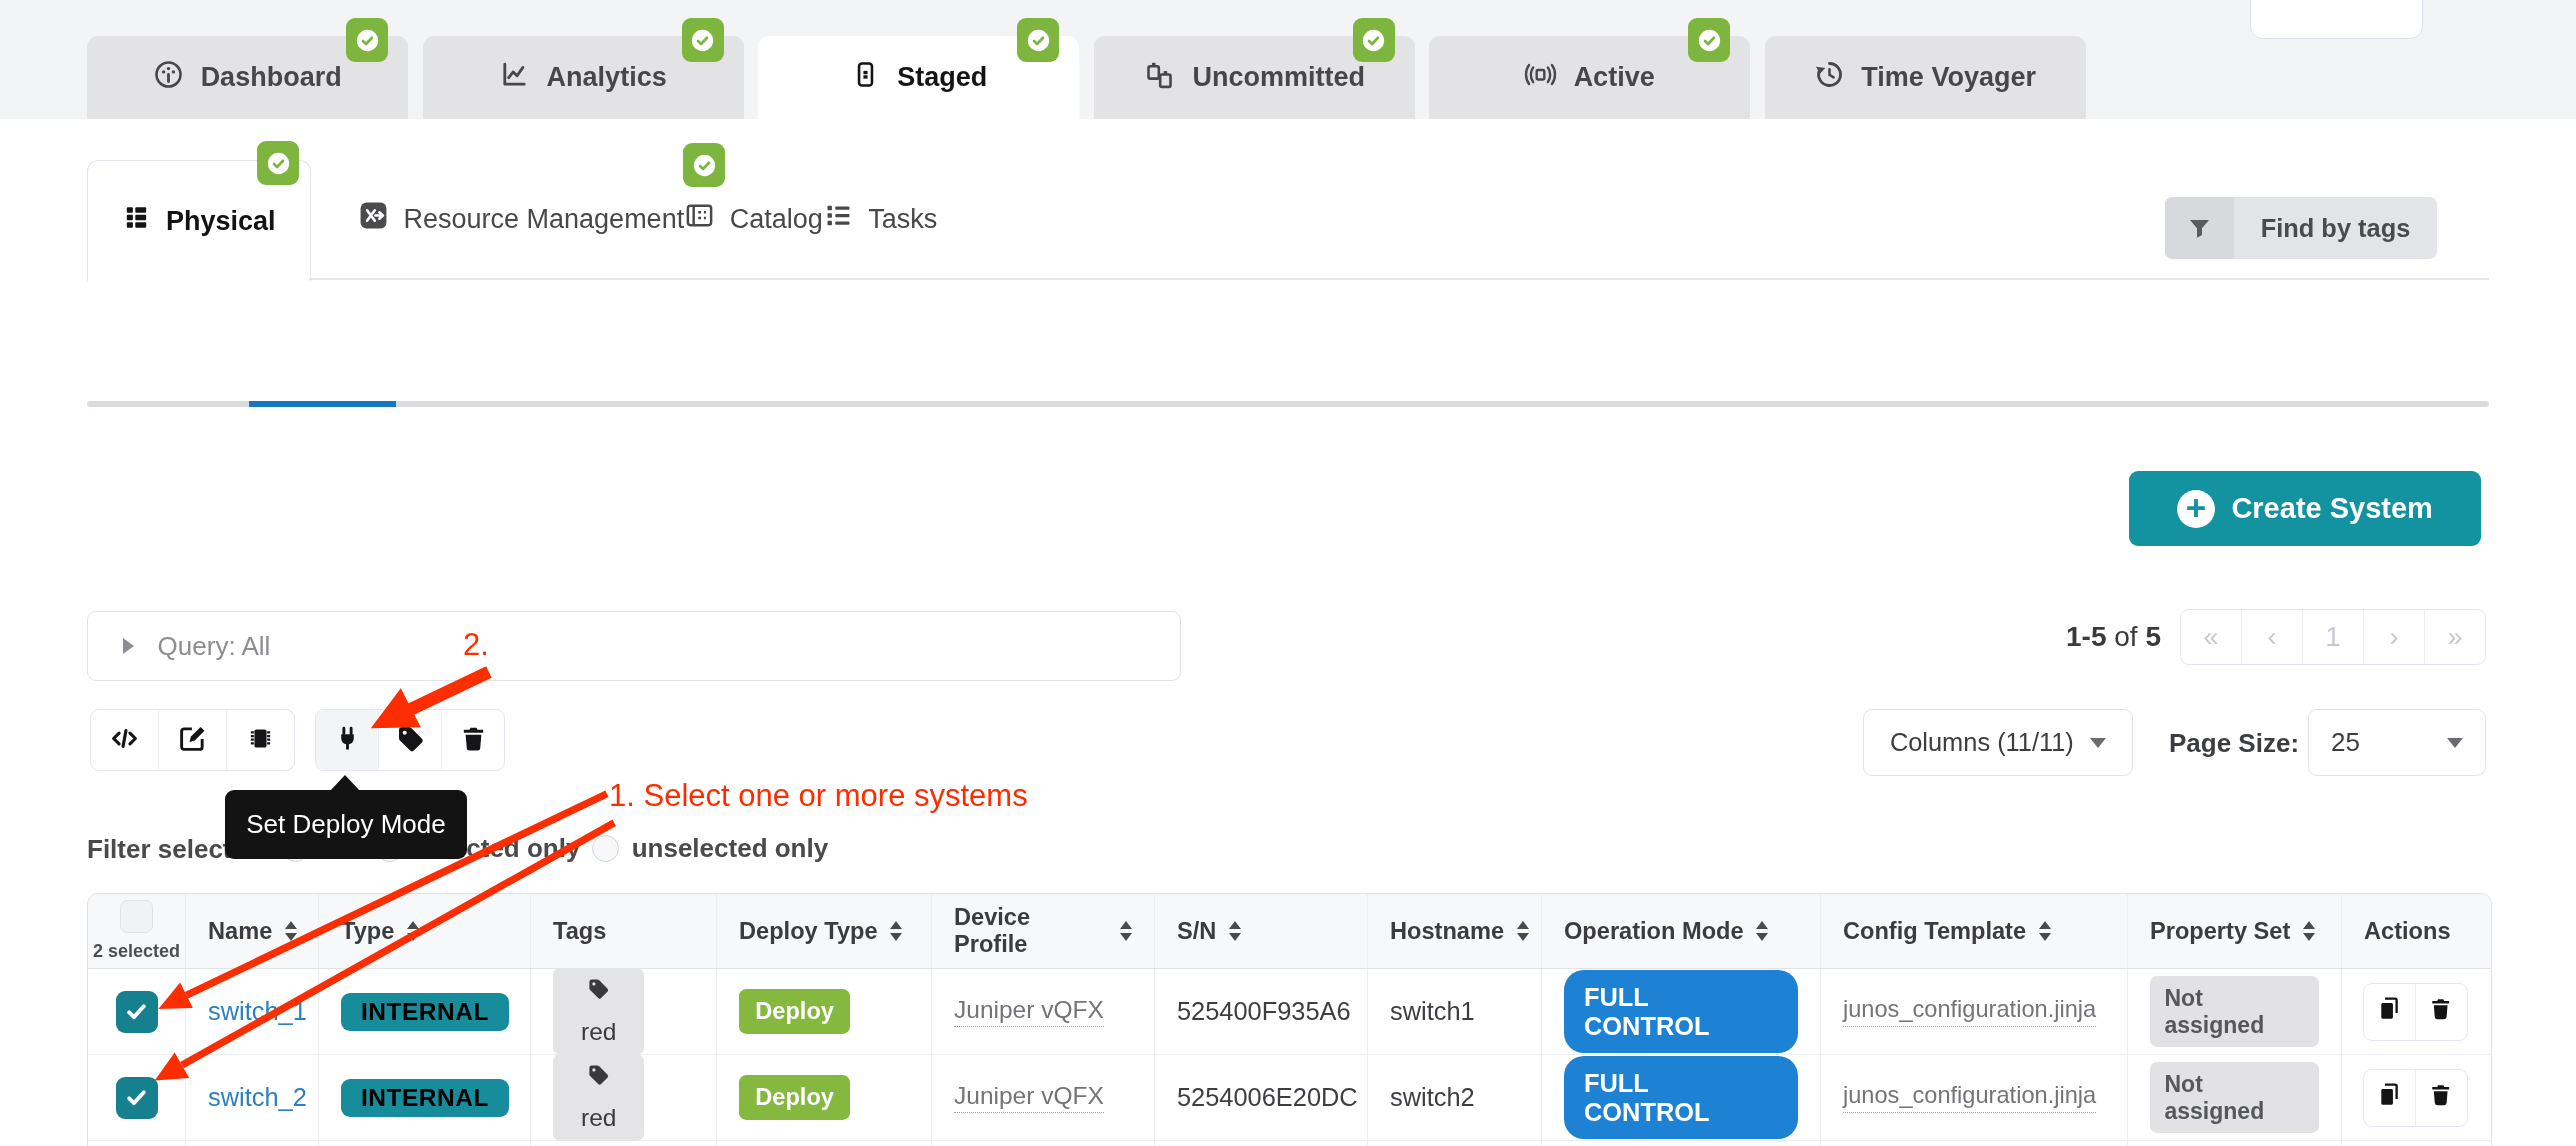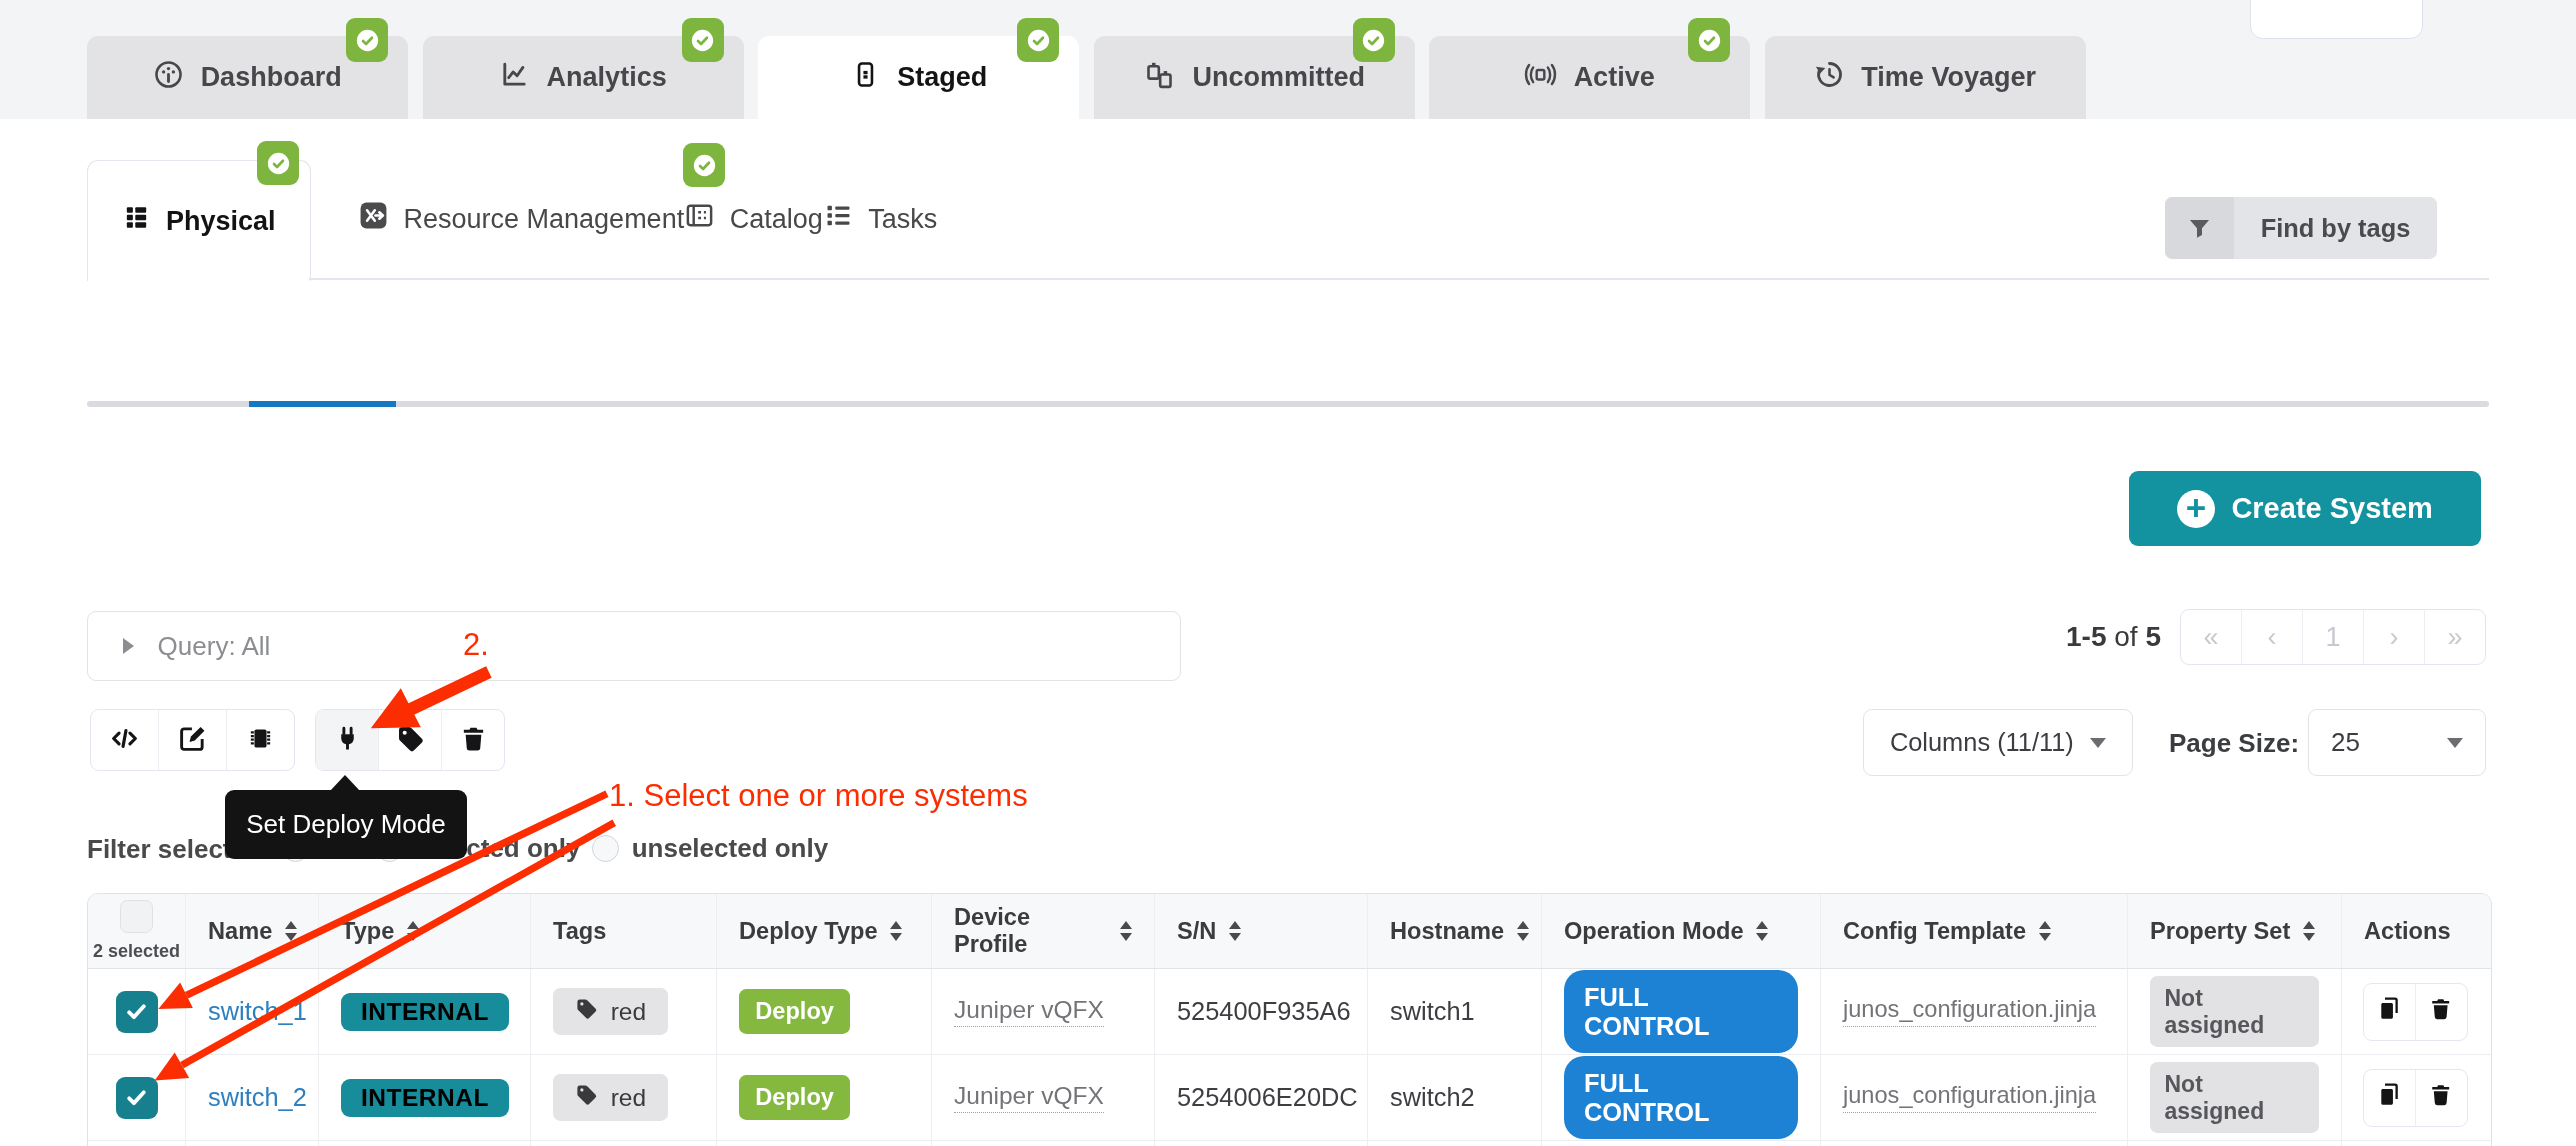--- a/index.html
+++ b/index.html
@@ -114,22 +114,22 @@
   .sel-cell{flex-direction:column;justify-content:center;gap:7.3px;padding:0;}
   .sel-count{font-size:18px;font-weight:700;color:#4e4e52;}
   .hdr-checkbox{width:33px;height:33px;border-radius:7.3px;background:#f1f2f4;border:1.8px solid #dfe1e5;box-sizing:border-box;cursor:pointer;}
   .sort{display:inline-flex;flex-direction:column;gap:3.6px;margin-left:12.7px;}
   .sort i{display:block;width:0;height:0;border-left:6.4px solid transparent;border-right:6.4px solid transparent;}
   .sort .up{border-bottom:8.2px solid #4a4a4d;}
   .sort .dn{border-top:8.2px solid #4a4a4d;}
   .row-checkbox{width:42px;height:42px;border-radius:9px;background:#17808e;display:flex;align-items:center;justify-content:center;cursor:pointer;}
   .link{color:#2d7fc0;cursor:pointer;}
   .badge-internal{background:#178c9b;color:#000000;font-weight:700;font-size:24.5px;padding:5px 20px;border-radius:9px;letter-spacing:0.5px;}
-  .tag-pill{background:#e4e4e6;border-radius:7.3px;padding:9px 22px;display:flex;align-items:center;gap:12.7px;
-            color:#3a3a3d;font-size:24.5px;}
+  .tag-pill{background:#e4e4e6;border-radius:7.3px;padding:9px 28px;display:flex;align-items:center;gap:12.7px;
+            color:#3a3a3d;font-size:24.5px;flex-direction:column;}
   .badge-deploy{background:#85b83f;color:#fff;font-weight:700;font-size:23.6px;padding:9px 16.3px;border-radius:7.3px;}
   .dotted-link{color:#737478;border-bottom:1.8px dotted #a0a1a5;padding-bottom:2.7px;font-size:24.5px;cursor:pointer;}
   .badge-full{background:#1e82d4;color:#fff;font-weight:700;font-size:25.4px;padding:12.7px 20px;border-radius:20px;}
   .prop-pill{background:#e2e2e4;color:#56575b;font-size:23px;font-weight:600;padding:8.2px 14.5px;border-radius:7.3px;}
   .actions-group{display:flex;background:#fff;border:1.8px solid #e4e7ef;border-radius:9px;height:56px;overflow:hidden;}
   .action-btn{width:51px;display:flex;align-items:center;justify-content:center;color:#141414;
               border-right:1.8px solid #eceef3;cursor:pointer;}
   .action-btn:last-child{border-right:none;}
 
   

